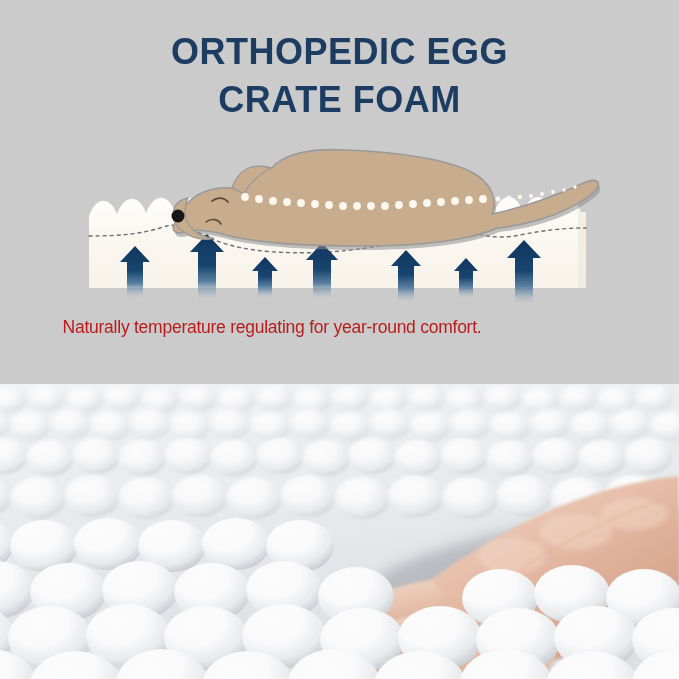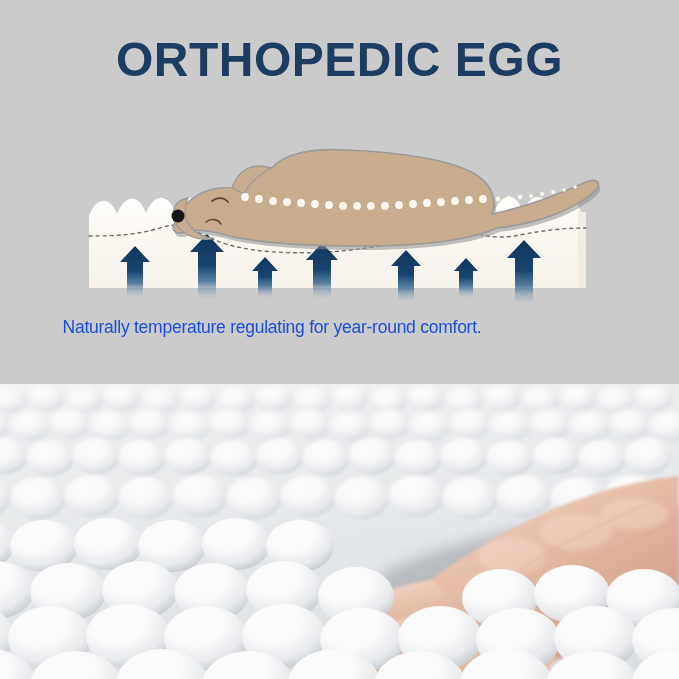--- a/index.html
+++ b/index.html
@@ -30,42 +30,42 @@
   }
 
   #headline {
     position: absolute;
     left: 0; top: 28px;
     width: 679px;
     text-align: center;
     color: #1d3c61;
     font-family: "Liberation Sans", sans-serif;
     font-weight: bold;
-    font-size: 48px;
+    font-size: 36px;
     line-height: 1.32;
     letter-spacing: 0.5px;
   }
   #headline .hl-line { display: block; }
 
   
   #illustration {
     position: absolute;
     left: 0; top: 128px;
     width: 679px;
     height: 180px;
   }
   #illustration svg { display: block; width: 679px; height: 180px; }
 
   
   #body-copy {
     position: absolute;
     left: 0; top: 314px;
     width: 544px;
     text-align: center;
-    color: #1d4ed8;
+    color: #b91c1c;
     font-family: "Liberation Sans", sans-serif;
     font-size: 17.5px;
     line-height: 1.52;
     letter-spacing: -0.25px;
   }
   #body-copy .bc-line { display: block; }
 
   
   #photo-panel {
     position: absolute;
@@ -79,20 +79,21 @@
 </style>
 </head>
 <body>
 
 <div id="page">
 
   <div id="top-panel">
 
     <div id="headline">
       <span class="hl-line">ORTHOPEDIC EGG</span>
+      <span class="hl-line">CRATE FOAM</span>
     </div>
 
     <div id="illustration">
       <svg viewBox="0 0 679 180" xmlns="http://www.w3.org/2000/svg">
         <defs>
 
           <linearGradient id="arrowGrad" x1="0" y1="0" x2="0" y2="1">
             <stop offset="0%" stop-color="#12365e" stop-opacity="1"></stop>
             <stop offset="48%" stop-color="#17456f" stop-opacity="1"></stop>
             <stop offset="72%" stop-color="#3d6a92" stop-opacity="0.85"></stop>

